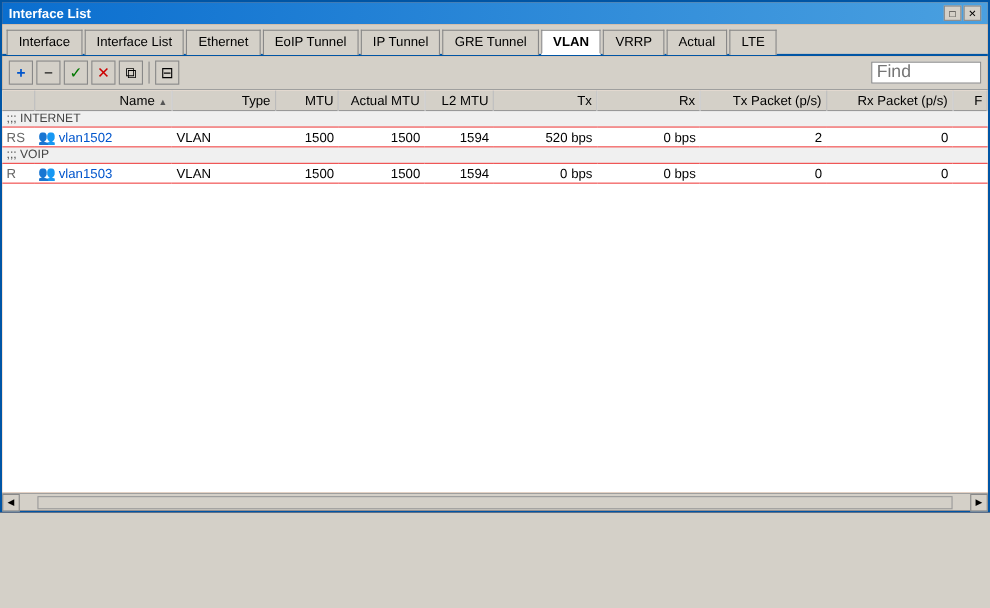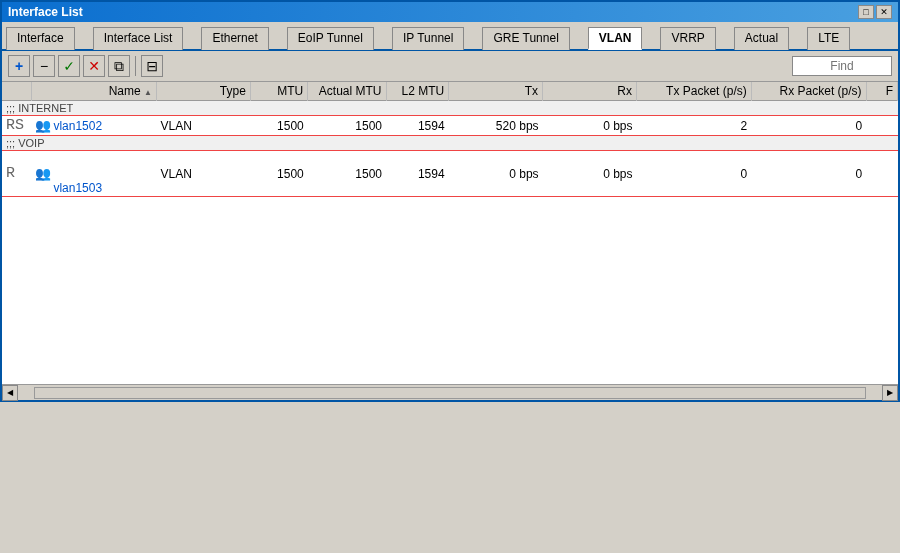--- a/index.html
+++ b/index.html
@@ -6,21 +6,21 @@
     body {
       font-family: 'Segoe UI', Tahoma, Arial, sans-serif;
       font-size: 12px;
       background: #d4d0c8;
       width: 900px;
       height: 553px;
       overflow: hidden;
     }
     .window {
       width: 900px;
-      height: 402px;
+      height: 466px;
       border: 2px solid #0055a5;
       display: flex;
       flex-direction: column;
       background: #f97316;
     }
     .title-bar {
       background: linear-gradient(to right, #0a6ecf, #4aa0e0);
       color: white;
       padding: 3px 6px;
       display: flex;
@@ -54,21 +54,21 @@
       display: flex;
       padding: 4px 4px 0 4px;
       border-bottom: 2px solid #0055a5;
     }
     .tab {
       padding: 3px 10px;
       border: 1px solid #888;
       background: #d4d0c8;
       cursor: pointer;
       font-size: 12px;
-      margin-right: 18px;
+      margin-right: 2px;
       border-bottom: none;
       position: relative;
       bottom: -1px;
     }
     .tab.active {
       background: #ffffff;
       border-bottom: 2px solid #ffffff;
       font-weight: bold;
       z-index: 2;
     }
@@ -101,24 +101,23 @@
     .find-box {
       margin-left: auto;
       display: flex;
       align-items: center;
     }
     .find-input {
       width: 100px;
       height: 20px;
       border: 1px solid #888;
       padding: 1px 4px;
-      font-size: 12px;
+      font-size: 16px;
       background: #fff;
       color: #aaa;
-      text-align: center;
     }
     .table-container {
       flex: 1;
       overflow: auto;
       background: #fff;
     }
     table {
       width: 100%;
       border-collapse: collapse;
       table-layout: fixed;
@@ -151,22 +150,21 @@
       overflow: hidden;
     }
     tr.group-row td {
       background: #f0f0f0;
       color: #444;
       font-size: 11px;
       padding: 1px 4px;
     }
     .flag-rs {
       color: #666;
-      font-size: 15px;
-      font-family: Liberation Mono, monospace;
+      font-size: 12px;
     }
     .iface-icon {
       display: inline-flex;
       align-items: center;
       gap: 2px;
       color: #0055cc;
     }
     .iface-icon .icon-sym {
       font-size: 13px;
     }
@@ -292,21 +290,21 @@
             <td class="col-rx-packet num-right">0</td>
             <td class="col-f"></td>
           </tr>
           <tr class="group-row">
             <td colspan="11">;;; VOIP</td>
           </tr>
           <tr class="data-row">
             <td class="col-flag flag-rs">R</td>
             <td class="col-name"><span class="iface-icon">
                 <span class="icon-sym">👥</span>
-                <span style="color:#0055cc;margin-top:29px;">vlan1503</span>
+                <span style="color:#0055cc;">vlan1503</span>
               </span></td>
             <td class="col-type">VLAN</td>
             <td class="col-mtu num-right">1500</td>
             <td class="col-actual-mtu num-right">1500</td>
             <td class="col-l2mtu num-right">1594</td>
             <td class="col-tx num-right">0 bps</td>
             <td class="col-rx num-right">0 bps</td>
             <td class="col-tx-packet num-right">0</td>
             <td class="col-rx-packet num-right">0</td>
             <td class="col-f"></td>

